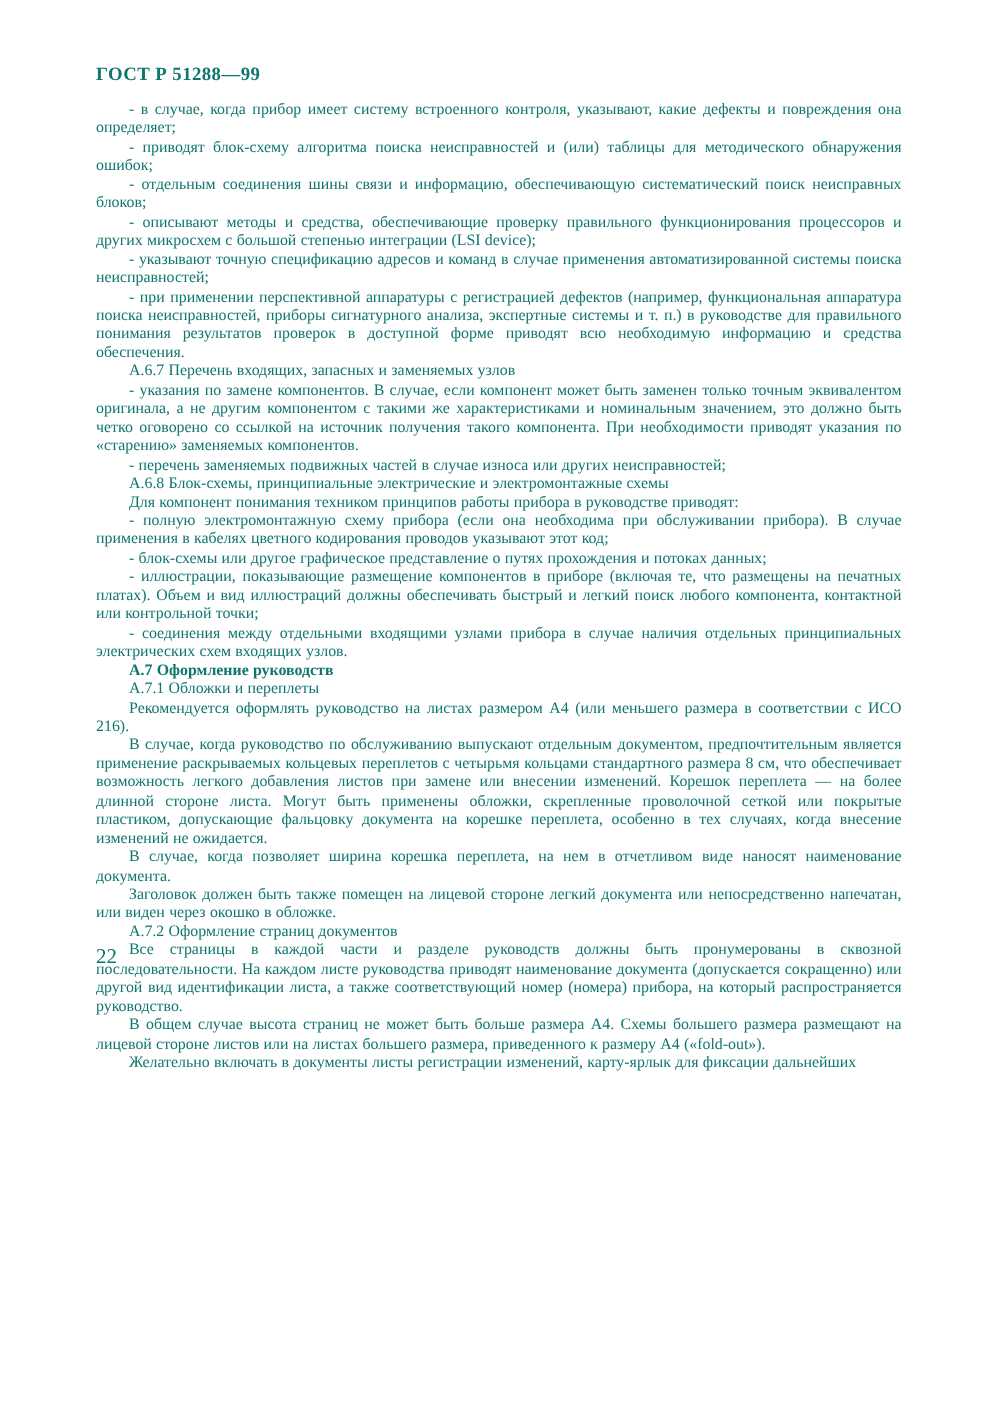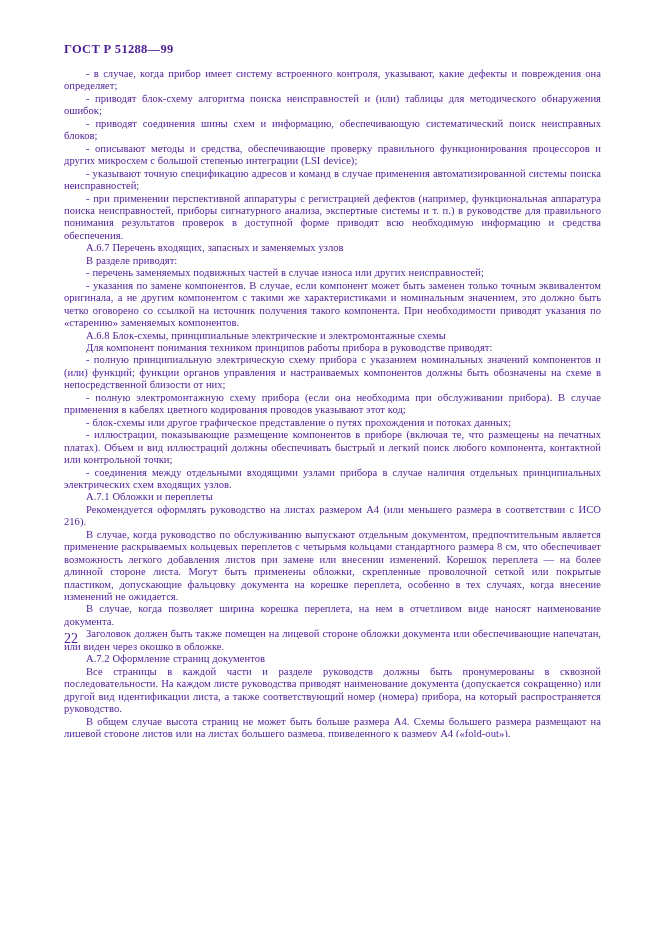--- a/index.html
+++ b/index.html
@@ -8,21 +8,21 @@
     background: #ffffff;
   }
   .page {
     position: relative;
     width: 661px;
     height: 737px;
     background: #ffffff;
     box-sizing: border-box;
     padding: 42px 60px 0 64px;
     font-family: "Liberation Serif", "DejaVu Serif", serif;
-    color: #4c1d95;
+    color: #0f766e;
     overflow: hidden;
   }
   .doc-header {
     font-weight: bold;
     font-size: 12.5px;
     line-height: 14px;
     letter-spacing: 0.3px;
     margin-bottom: 12px;
   }
   .text-block p {
@@ -46,40 +46,39 @@
 </style>
 </head>
 <body>
 
 <div class="page">
   <div class="doc-header">ГОСТ Р 51288—99</div>
 
   <div class="text-block" id="text-block">
       <p class="list">-  в случае, когда прибор имеет систему встроенного контроля, указывают, какие дефекты и повреждения она определяет;</p>
       <p class="list">-  приводят блок-схему алгоритма поиска неисправностей и (или) таблицы для методического обнаружения ошибок;</p>
-      <p class="list">-  приводят соединения шины схем и информацию, обеспечивающую систематический поиск неисправных блоков;</p>
+      <p class="list">-  отдельным соединения шины связи и информацию, обеспечивающую систематический поиск неисправных блоков;</p>
       <p class="list">-  описывают методы и средства, обеспечивающие проверку правильного функционирования процессоров и других микросхем с большой степенью интеграции (LSI device);</p>
       <p class="list">-  указывают точную спецификацию адресов и команд в случае применения автоматизированной системы поиска неисправностей;</p>
       <p class="list">-  при применении перспективной аппаратуры с регистрацией дефектов (например, функциональная аппаратура поиска неисправностей, приборы сигнатурного анализа, экспертные системы и т. п.) в руководстве для правильного понимания результатов проверок в доступной форме приводят всю необходимую информацию и средства обеспечения.</p>
       <p class="heading">А.6.7  Перечень входящих, запасных и заменяемых узлов</p>
-      <p class="body">В разделе приводят:</p>
+      <p class="list">-  указания по замене компонентов. В случае, если компонент может быть заменен только точным эквивалентом оригинала, а не другим компонентом с такими же характеристиками и номинальным значением, это должно быть четко оговорено со ссылкой на источник получения такого компонента. При необходимости приводят указания по «старению» заменяемых компонентов.</p>
       <p class="list">-  перечень заменяемых подвижных частей в случае износа или других неисправностей;</p>
-      <p class="list">-  указания по замене компонентов. В случае, если компонент может быть заменен только точным эквивалентом оригинала, а не другим компонентом с такими же характеристиками и номинальным значением, это должно быть четко оговорено со ссылкой на источник получения такого компонента. При необходимости приводят указания по «старению» заменяемых компонентов.</p>
       <p class="heading">А.6.8  Блок-схемы, принципиальные электрические и электромонтажные схемы</p>
       <p class="body">Для компонент понимания техником принципов работы прибора в руководстве приводят:</p>
-      <p class="list">-  полную принципиальную электрическую схему прибора с указанием номинальных значений компонентов и (или) функций; функции органов управления и настраиваемых компонентов должны быть обозначены на схеме в непосредственной близости от них;</p>
       <p class="list">-  полную электромонтажную схему прибора (если она необходима при обслуживании прибора). В случае применения в кабелях цветного кодирования проводов указывают этот код;</p>
       <p class="list">-  блок-схемы или другое графическое представление о путях прохождения и потоках данных;</p>
       <p class="list">-  иллюстрации, показывающие размещение компонентов в приборе (включая те, что размещены на печатных платах). Объем и вид иллюстраций должны обеспечивать быстрый и легкий поиск любого компонента, контактной или контрольной точки;</p>
       <p class="list">-  соединения между отдельными входящими узлами прибора в случае наличия отдельных принципиальных электрических схем входящих узлов.</p>
+      <p class="heading-bold">А.7  Оформление руководств</p>
       <p class="heading">А.7.1  Обложки и переплеты</p>
       <p class="body">Рекомендуется оформлять руководство на листах размером А4 (или меньшего размера в соответствии с ИСО 216).</p>
       <p class="body">В случае, когда руководство по обслуживанию выпускают отдельным документом, предпочтительным является применение раскрываемых кольцевых переплетов с четырьмя кольцами стандартного размера 8 см, что обеспечивает возможность легкого добавления листов при замене или внесении изменений. Корешок переплета — на более длинной стороне листа. Могут быть применены обложки, скрепленные проволочной сеткой или  покрытые пластиком, допускающие фальцовку документа на корешке переплета, особенно в тех случаях, когда внесение изменений не ожидается.</p>
       <p class="body">В случае, когда позволяет ширина корешка переплета, на нем в отчетливом виде наносят наименование документа.</p>
-      <p class="body">Заголовок должен быть также помещен на лицевой стороне обложки документа или обеспечивающие напечатан, или виден через окошко в обложке.</p>
+      <p class="body">Заголовок должен быть также помещен на лицевой стороне легкий документа или непосредственно напечатан, или виден через окошко в обложке.</p>
       <p class="heading">А.7.2  Оформление страниц документов</p>
       <p class="body">Все страницы в каждой части и разделе руководств должны быть пронумерованы в сквозной последовательности. На каждом листе руководства приводят наименование документа (допускается сокращенно) или другой вид идентификации листа, а также соответствующий номер (номера) прибора, на который распространяется руководство.</p>
       <p class="body">В общем случае высота страниц не может быть больше размера А4. Схемы большего размера размещают на лицевой стороне листов или на листах большего размера, приведенного к размеру А4 («fold-out»).</p>
       <p class="body">Желательно включать в документы листы регистрации изменений, карту-ярлык для фиксации дальнейших</p>
     </div>
 
   <div class="page-number">22</div>
 </div>
 
 </body></html>

